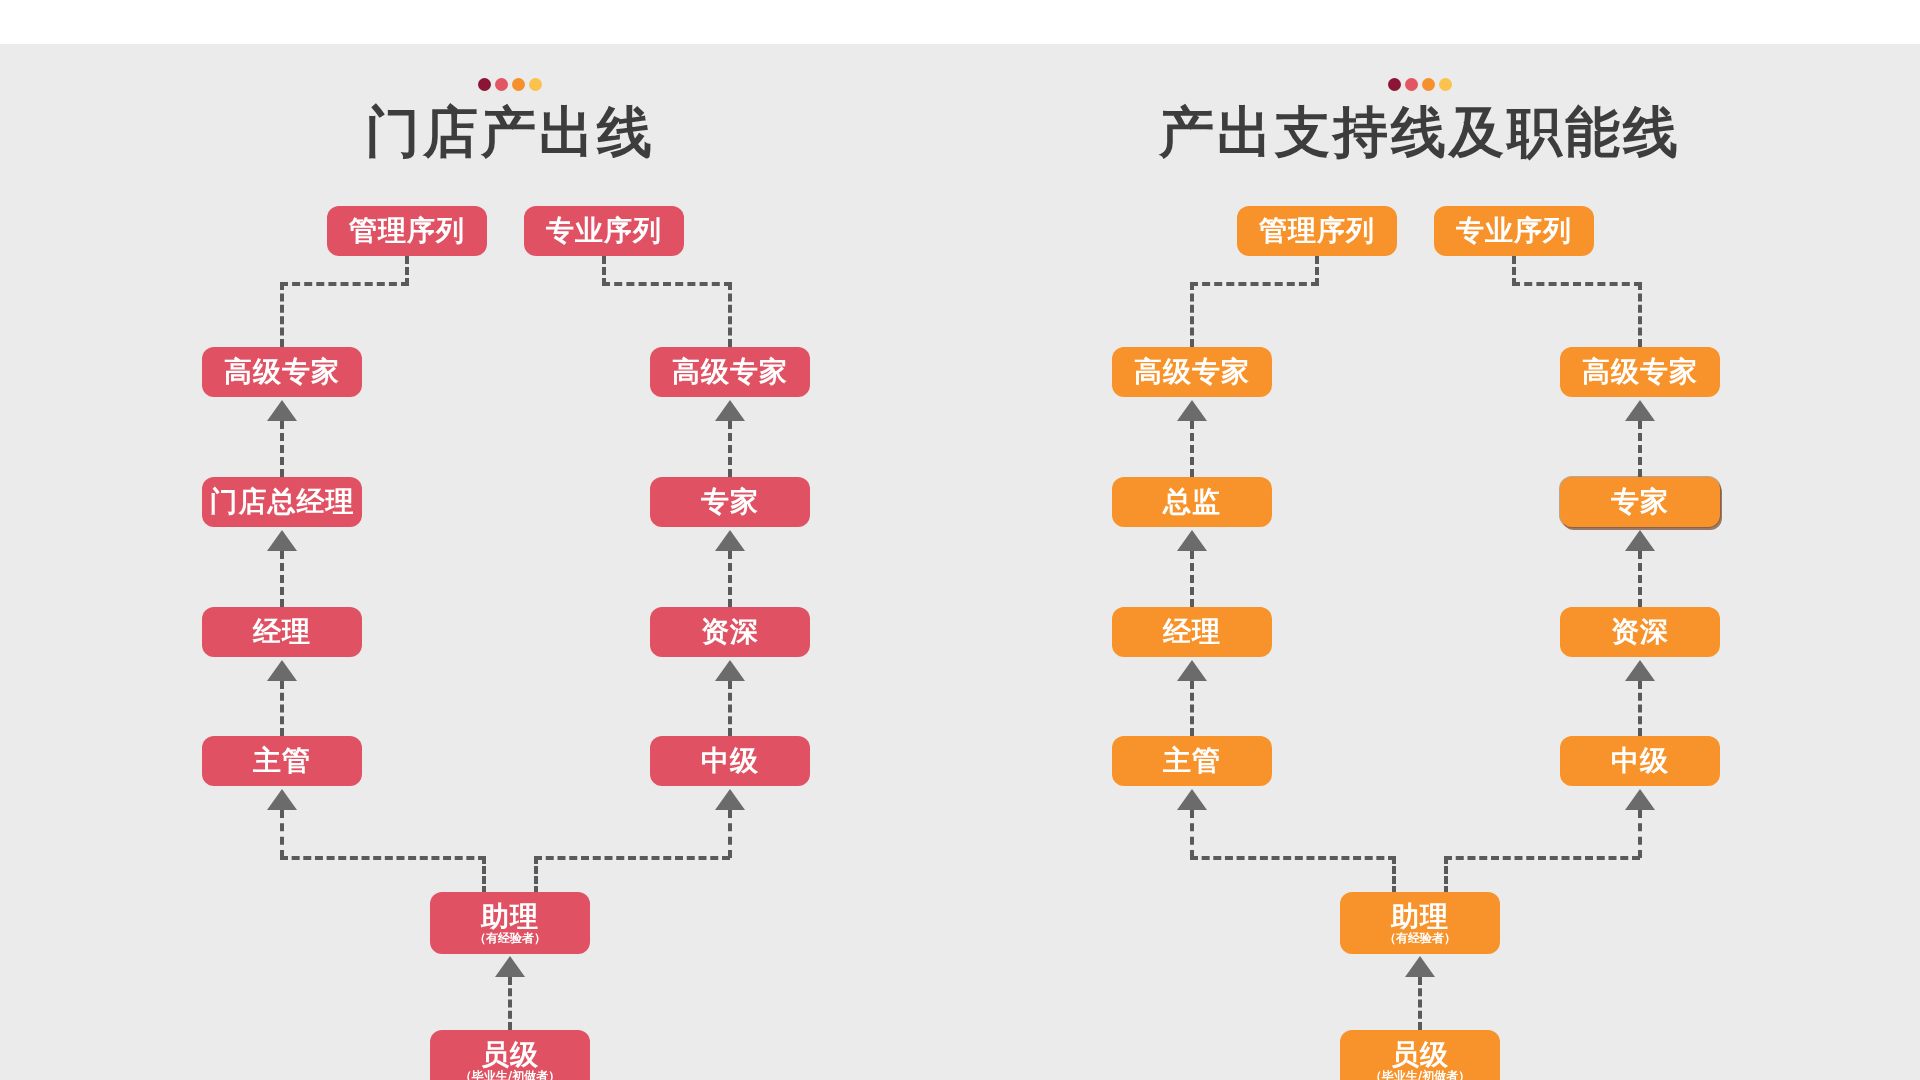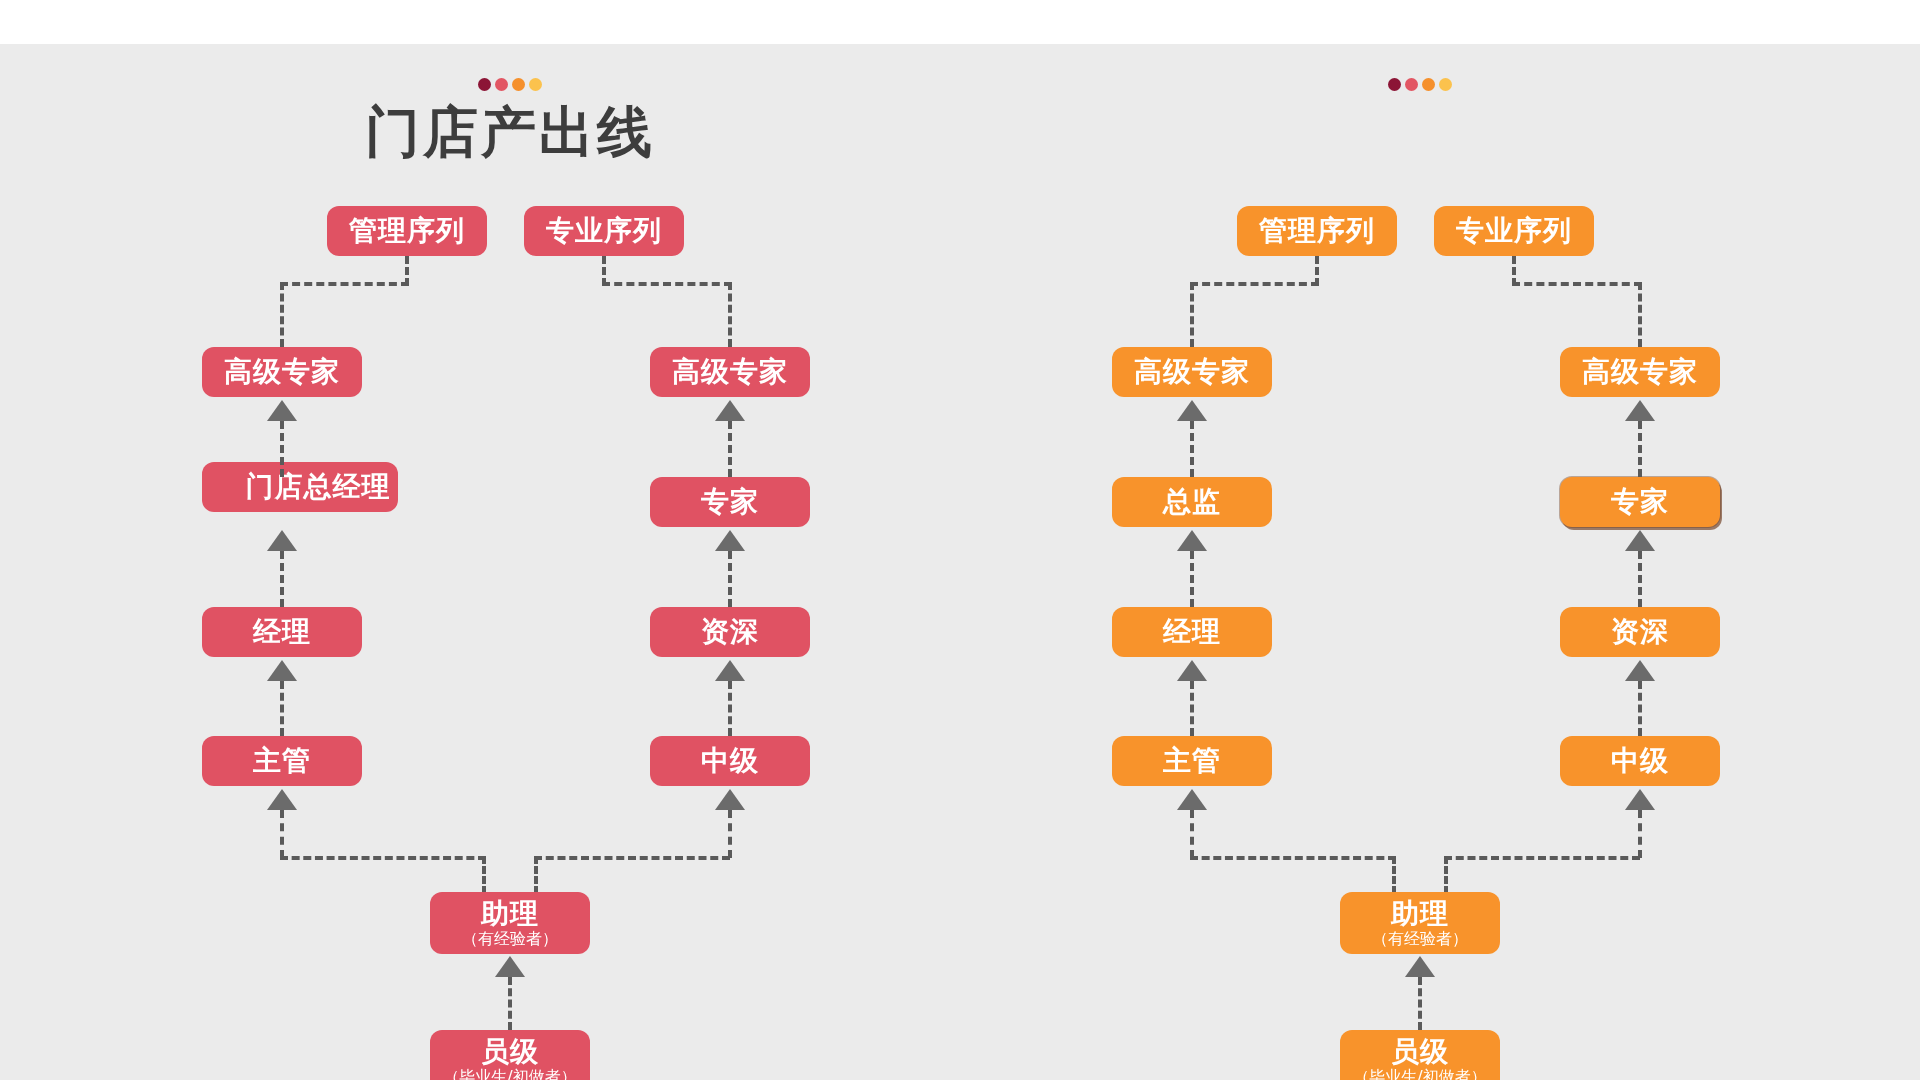--- a/index.html
+++ b/index.html
@@ -11,21 +11,21 @@
   .dot{width:13px;height:13px;border-radius:50%;}
 
   .title{position:absolute;top:52px;left:0;width:100%;margin:0;text-align:center;
          font-size:55px;font-weight:800;letter-spacing:3px;color:var(--title-text,#3D3D3D);}
 
   .node{position:absolute;width:160px;height:50px;border-radius:12px;background:var(--box,#E05263);
         color:#fff;display:flex;align-items:center;justify-content:center;
         font-weight:700;font-size:28px;letter-spacing:1px;text-align:right;}
   .node.tall{height:62px;flex-direction:column;line-height:1.12;}
   .tall .lbl{font-size:28px;}
-  .tall .note{font-size:16px;font-weight:400;letter-spacing:0;}
+  .tall .note{font-size:12px;font-weight:700;letter-spacing:0;}
   .node.outlined{box-shadow:2px 3px 0 0 rgba(110,60,30,0.65), 0 0 0 1px rgba(110,60,30,0.40);}
 
   .dl-v{position:absolute;width:0;border-left:4px dashed var(--line,#5A5A5A);}
   .dl-h{position:absolute;height:0;border-top:4px dashed var(--line,#5A5A5A);}
   .tri{position:absolute;width:0;height:0;border-left:15px solid transparent;
        border-right:15px solid transparent;border-bottom:21px solid var(--arrow,#6B6B6B);}
 </style>
 </head>
 <body>
 
@@ -44,21 +44,21 @@
     <div class="node" style="left:484px;top:162px;">专业序列</div>
 
     <div class="dl-v" style="left:365px;top:212px;height:30px;"></div>
     <div class="dl-h" style="left:240px;top:238px;width:129px;"></div>
     <div class="dl-v" style="left:240px;top:238px;height:65px;"></div>
     <div class="dl-v" style="left:562px;top:212px;height:30px;"></div>
     <div class="dl-h" style="left:562px;top:238px;width:130px;"></div>
     <div class="dl-v" style="left:688px;top:238px;height:65px;"></div>
 
     <div class="node" style="left:162px;top:303px;">高级专家</div>
-    <div class="node" style="left:162px;top:418px;padding-left:36px;">门店总经理</div>
+    <div class="node" style="left:162px;top:433px;">门店总经理</div>
     <div class="node" style="left:162px;top:563px;">经理</div>
     <div class="node" style="left:162px;top:692px;">主管</div>
 
     <div class="node" style="left:610px;top:303px;">高级专家</div>
     <div class="node" style="left:610px;top:433px;">专家</div>
     <div class="node" style="left:610px;top:563px;">资深</div>
     <div class="node" style="left:610px;top:692px;">中级</div>
 
     <div class="tri" style="left:227px;top:356px;"></div>
     <div class="dl-v" style="left:240px;top:377px;height:56px;"></div>
@@ -95,20 +95,21 @@
     </div>
   </section>
 
   <section class="panel" style="left: 950px; --box: #F8932B;">
     <div class="dots">
       <span class="dot" style="background: rgb(140, 21, 54);"></span>
       <span class="dot" style="background: rgb(226, 86, 99);"></span>
       <span class="dot" style="background: rgb(245, 144, 44);"></span>
       <span class="dot" style="background: rgb(251, 194, 77);"></span>
     </div>
+    <h1 class="title">产出支持线及职能线</h1>
 
     <div class="node" style="left:287px;top:162px;">管理序列</div>
     <div class="node" style="left:484px;top:162px;">专业序列</div>
 
     <div class="dl-v" style="left:365px;top:212px;height:30px;"></div>
     <div class="dl-h" style="left:240px;top:238px;width:129px;"></div>
     <div class="dl-v" style="left:240px;top:238px;height:65px;"></div>
     <div class="dl-v" style="left:562px;top:212px;height:30px;"></div>
     <div class="dl-h" style="left:562px;top:238px;width:130px;"></div>
     <div class="dl-v" style="left:688px;top:238px;height:65px;"></div>

